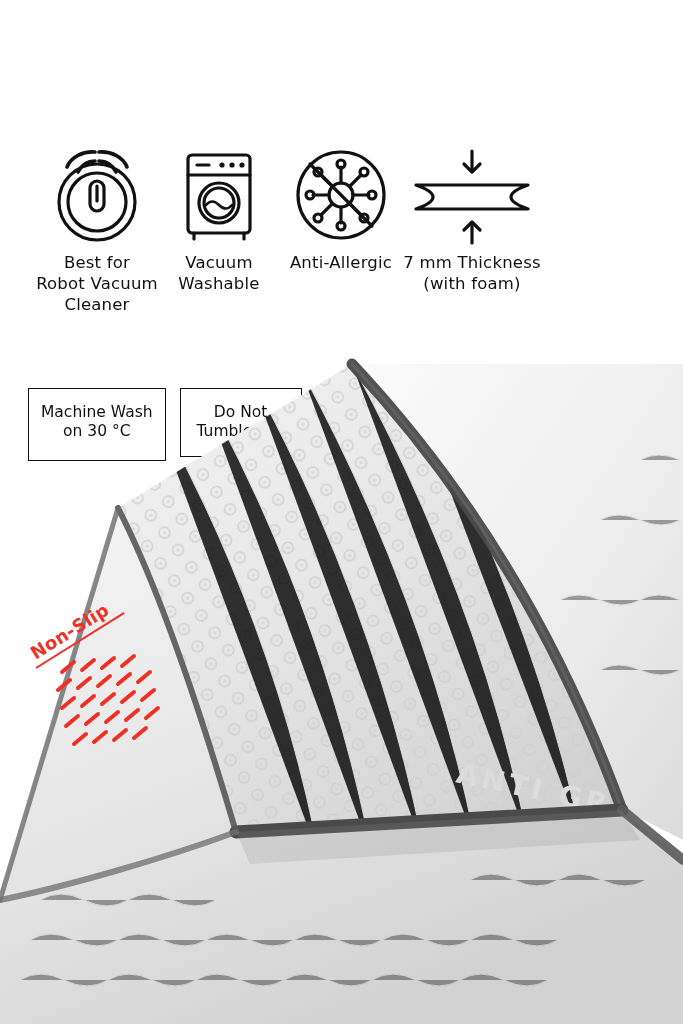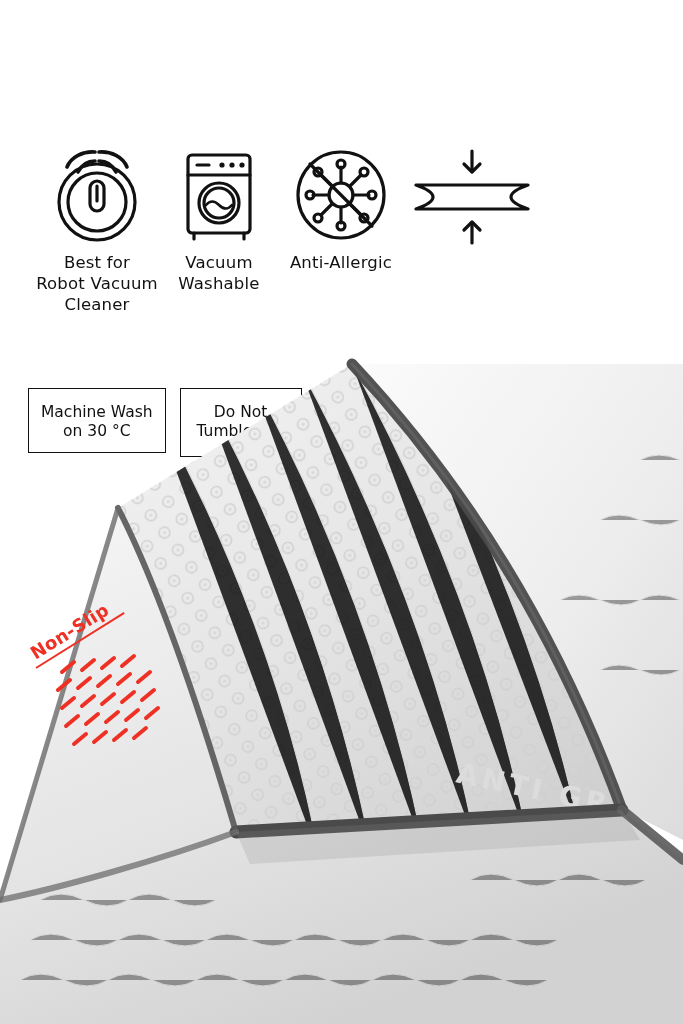--- a/index.html
+++ b/index.html
@@ -62,21 +62,21 @@
   .care-box {
     border: 1.6px solid #111111;
     padding: 8px 12px;
     text-align: center;
     font-size: 15.5px;
     line-height: 1.25;
     white-space: pre-line;
     background: rgba(255,255,255,0.9);
     min-width: 96px;
   }
-  .care-box.b1 { padding-top: 14px; padding-bottom: 10px; }
+  .care-box.b1 { padding-top: 14px; padding-bottom: 18px; }
   .care-box.b2 { padding-top: 14px; padding-bottom: 14px; }
 
   
   .nonslip {
     position: absolute;
     top: 610px;
     left: 34px;
     width: 150px;
     height: 140px;
   }
@@ -198,20 +198,22 @@
       <svg width="140" height="100" viewBox="0 0 140 100">
         <g fill="none" stroke="#111" stroke-width="3.2" stroke-linecap="round" stroke-linejoin="round">
           <line x1="70" y1="6" x2="70" y2="26"></line>
           <polyline points="62,19 70,27 78,19"></polyline>
           <path d="M14 40 L126 40 Q92 52 126 64 L14 64 Q48 52 14 40 Z"></path>
           <line x1="70" y1="98" x2="70" y2="78"></line>
           <polyline points="62,85 70,77 78,85"></polyline>
         </g>
       </svg>
     </div>
+    <div class="caption">7 mm Thickness
+(with foam)</div>
   </div>
 
 </div>
 
 <div class="care-row">
   <div class="care-box b1">Machine Wash
 on 30 °C</div>
   <div class="care-box b2">Do Not
 Tumble Dry</div>
   <div class="care-box b3">Do Not Use

